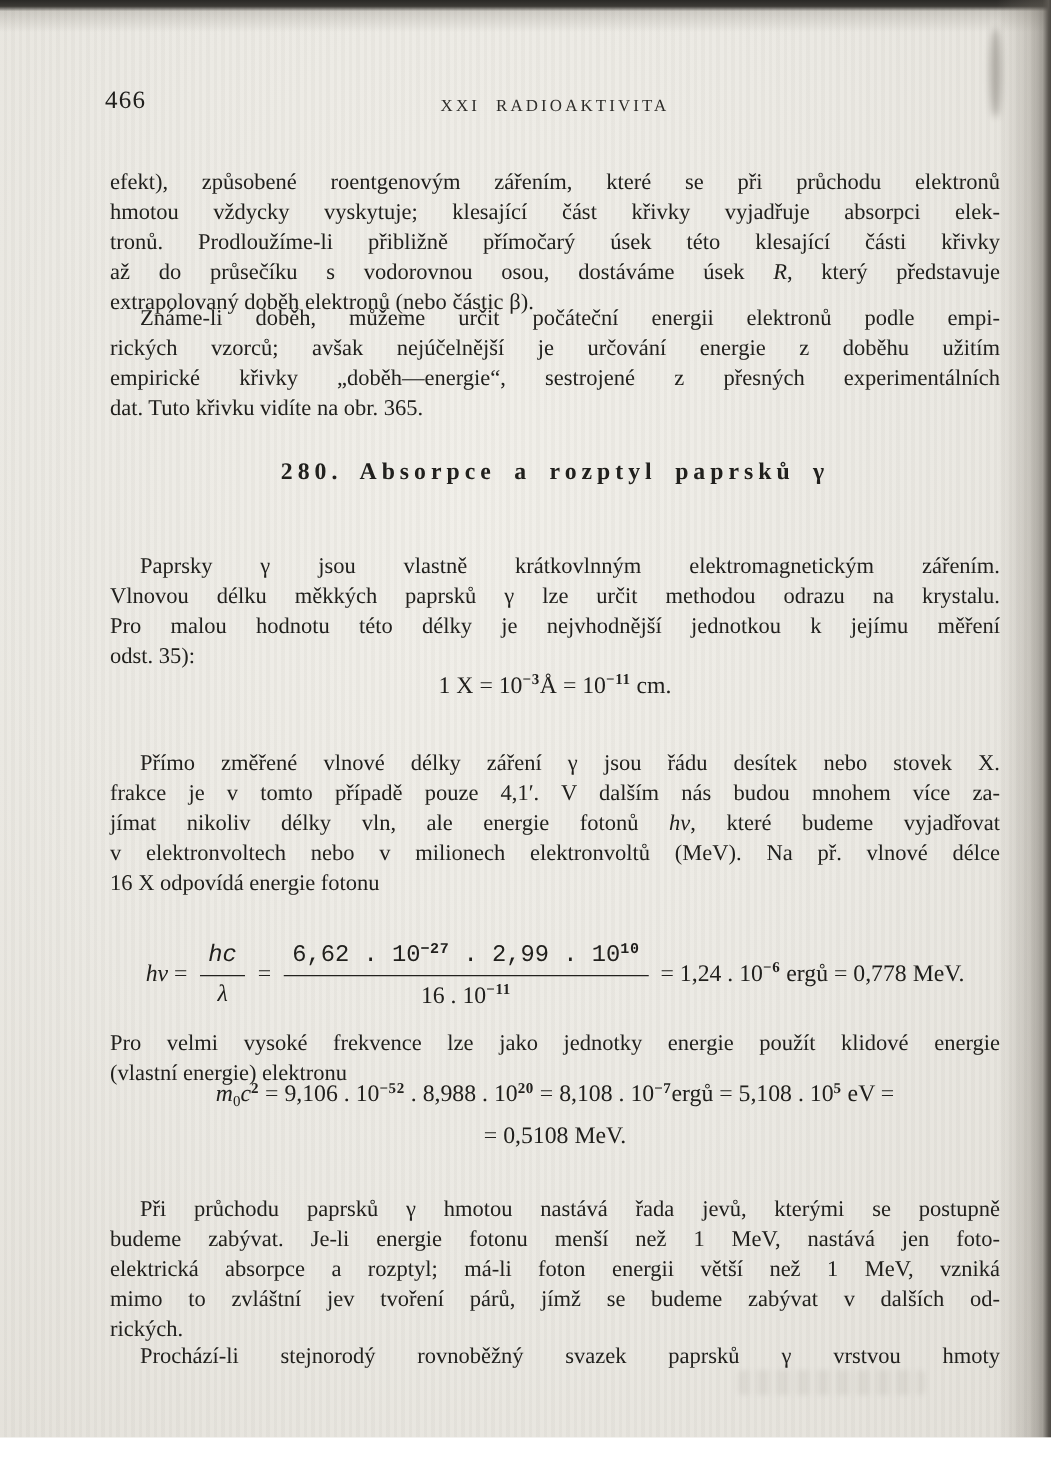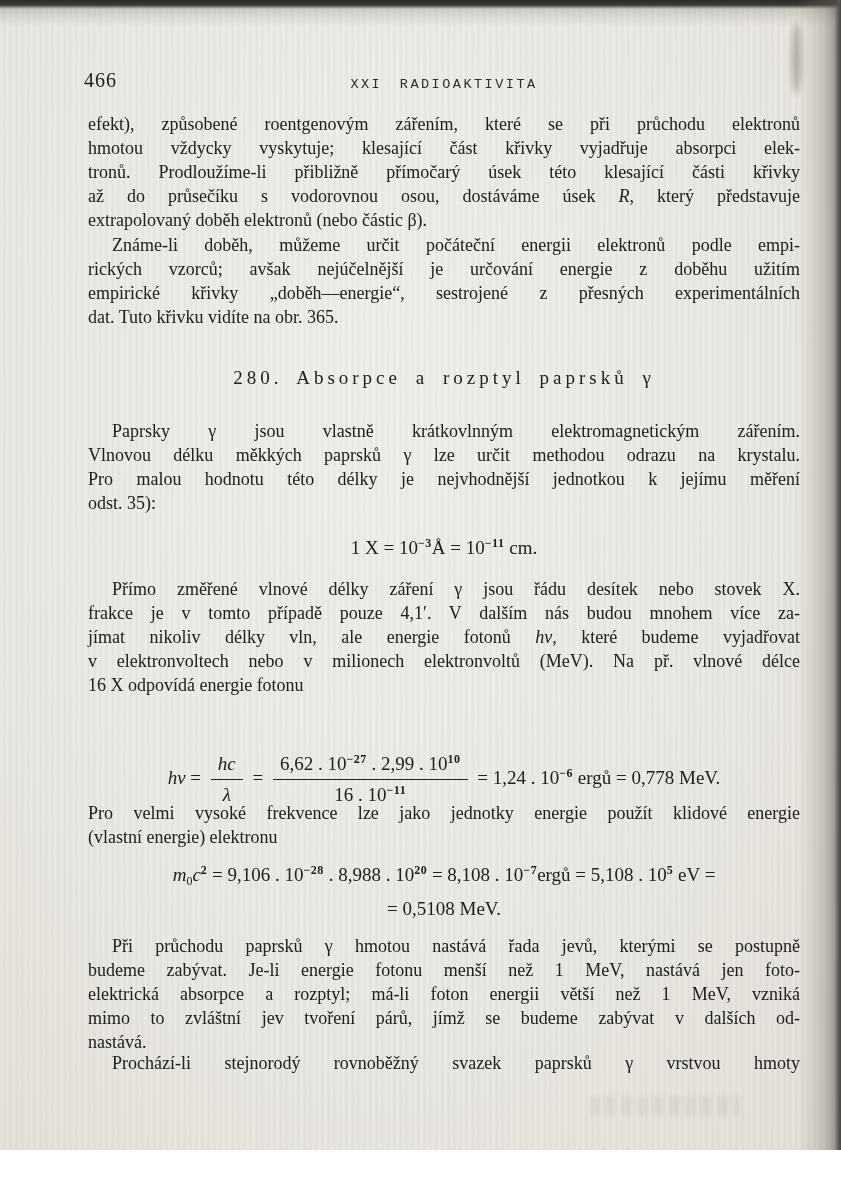--- a/index.html
+++ b/index.html
@@ -34,42 +34,42 @@
     opacity: .20; filter: blur(2px); border-radius: 4px;
   }
   .page-inner {
     position: absolute; left: 88px; top: 0; width: 712px; height: 1181px;
     font-size: 18px; line-height: 24px;
   }
   .running-head { position: absolute; top: 68px; left: 0; width: 100%; height: 26px; }
   .pagenum { position: absolute; left: -4px; top: 0; font-size: 20px; letter-spacing: 1px; }
   .chapter {
     position: absolute; left: 0; right: 0; top: 5px; text-align: center;
-    font-size: 13.5px; letter-spacing: 2.5px; word-spacing: 7px; color: #2e2d2a; font-family: Liberation Mono, monospace;
+    font-size: 13.5px; letter-spacing: 2.5px; word-spacing: 7px; color: #2e2d2a;
   }
-  .para { position: absolute; left: 0; width: 712px; }
+  .para { position: absolute; left: 0; width: 712px; margin-top: 21px; }
   .tline { line-height: 24px; text-align: justify; text-align-last: justify; }
   .tline.short { text-align-last: left; }
   .tline.ind { text-indent: 24px; }
   em { font-style: italic; }
   .heading {
     position: absolute; top: 366px; left: 0; width: 712px; margin: 0;
-    text-align: center; font-size: 19px; font-weight: normal;
+    text-align: center; font-size: 19px; font-weight: bold;
     letter-spacing: 4px; word-spacing: 6px;
   }
   .formula { position: absolute; left: 0; width: 712px; text-align: center; font-size: 19px; }
   .formula .t { white-space: pre; text-align: center; }
   .formula sup { font-size: 12px; vertical-align: 7px; font-weight: bold; letter-spacing: .5px; }
   .formula sub { font-size: 12px; vertical-align: -4px; }
   .f1 { top: 531px; }
   .f2 { top: 752px; }
   .f3 { top: 858px; }
   .f3 .l2 { display: block; margin-top: 4px; }
   .frac { display: inline-block; vertical-align: middle; text-align: center; margin: 0 5px; line-height: 1.25; }
-  .fnum { display: block; border-bottom: 1.5px solid #23221f; padding: 0 7px 3px; }
+  .fnum { display: block; border-bottom: 1.5px solid #23221f; padding: 0 7px 3px; font-family: Liberation Mono, monospace; }
   .fden { display: block; padding-top: 3px; }
 </style>
 </head>
 <body>
 
 <div class="scan">
   <div class="texture"></div>
   <div class="top-edge"></div>
   <div class="right-edge"></div>
   <div class="corner-mark"></div>
@@ -82,21 +82,21 @@
       <span class="chapter">XXI RADIOAKTIVITA</span>
     </div>
 
     <div class="para" style="top:112px">
         <div class="tline">efekt), způsobené roentgenovým zářením, které se při průchodu elektronů</div>
         <div class="tline">hmotou vždycky vyskytuje; klesající část křivky vyjadřuje absorpci elek-</div>
         <div class="tline">tronů. Prodloužíme-li přibližně přímočarý úsek této klesající části křivky</div>
         <div class="tline">až do průsečíku s vodorovnou osou, dostáváme úsek <em>R</em>, který představuje</div>
         <div class="tline short">extrapolovaný doběh elektronů (nebo částic β).</div>
       </div>
-    <div class="para" style="top:233px">
+    <div class="para" style="top:221px">
         <div class="tline ind">Známe-li doběh, můžeme určit počáteční energii elektronů podle empi-</div>
         <div class="tline">rických vzorců; avšak nejúčelnější je určování energie z doběhu užitím</div>
         <div class="tline">empirické křivky „doběh—energie“, sestrojené z přesných experimentálních</div>
         <div class="tline short">dat. Tuto křivku vidíte na obr. 365.</div>
       </div>
 
     <h2 class="heading">280. Absorpce a rozptyl paprsků γ</h2>
 
     <div class="para" style="top:419px">
         <div class="tline ind">Paprsky γ jsou vlastně krátkovlnným elektromagnetickým zářením.</div>
@@ -115,27 +115,27 @@
         <div class="tline short">16 X odpovídá energie fotonu</div>
       </div>
 
     <div class="formula f2"><em class="t">hν</em><span class="t"> = </span><span class="frac"><em class="fnum">hc</em><em class="fden">λ</em></span><span class="t"> = </span><span class="frac"><span class="fnum"><span class="t">6,62 . 10</span><sup>−27</sup><span class="t"> . 2,99 . 10</span><sup>10</sup></span><span class="fden"><span class="t">16 . 10</span><sup>−11</sup></span></span><span class="t"> = 1,24 . 10</span><sup>−6</sup><span class="t"> ergů = 0,778 MeV.</span></div>
 
     <div class="para" style="top:801px">
         <div class="tline">Pro velmi vysoké frekvence lze jako jednotky energie použít klidové energie</div>
         <div class="tline short">(vlastní energie) elektronu</div>
       </div>
 
-    <div class="formula f3"><span class="l1"><em class="t">m</em><sub>0</sub><em class="t">c</em><sup>2</sup><span class="t"> = 9,106 . 10</span><sup>−28</sup><span class="t"> . 8,988 . 10</span><sup>20</sup><span class="t"> = 8,108 . 10</span><sup>−7</sup><span class="t">ergů = 5,108 . 10</span><sup>5</sup><span class="t"> eV =</span></span><span class="l2">= 0,5108 MeV.</span></div>
+    <div class="formula f3"><span class="l1"><em class="t">m</em><sub>0</sub><em class="t">c</em><sup>2</sup><span class="t"> = 9,106 . 10</span><sup>−52</sup><span class="t"> . 8,988 . 10</span><sup>20</sup><span class="t"> = 8,108 . 10</span><sup>−7</sup><span class="t">ergů = 5,108 . 10</span><sup>5</sup><span class="t"> eV =</span></span><span class="l2">= 0,5108 MeV.</span></div>
 
     <div class="para" style="top:934px">
         <div class="tline ind">Při průchodu paprsků γ hmotou nastává řada jevů, kterými se postupně</div>
         <div class="tline">budeme zabývat. Je-li energie fotonu menší než 1 MeV, nastává jen foto-</div>
         <div class="tline">elektrická absorpce a rozptyl; má-li foton energii větší než 1 MeV, vzniká</div>
         <div class="tline">mimo to zvláštní jev tvoření párů, jímž se budeme zabývat v dalších od-</div>
-        <div class="tline short">nastává.</div>
+        <div class="tline short">rických.</div>
       </div>
     <div class="para" style="top:1051px">
         <div class="tline ind">Prochází-li stejnorodý rovnoběžný svazek paprsků γ vrstvou hmoty</div>
       </div>
 
   </div>
 </div>
 
 </body></html>

